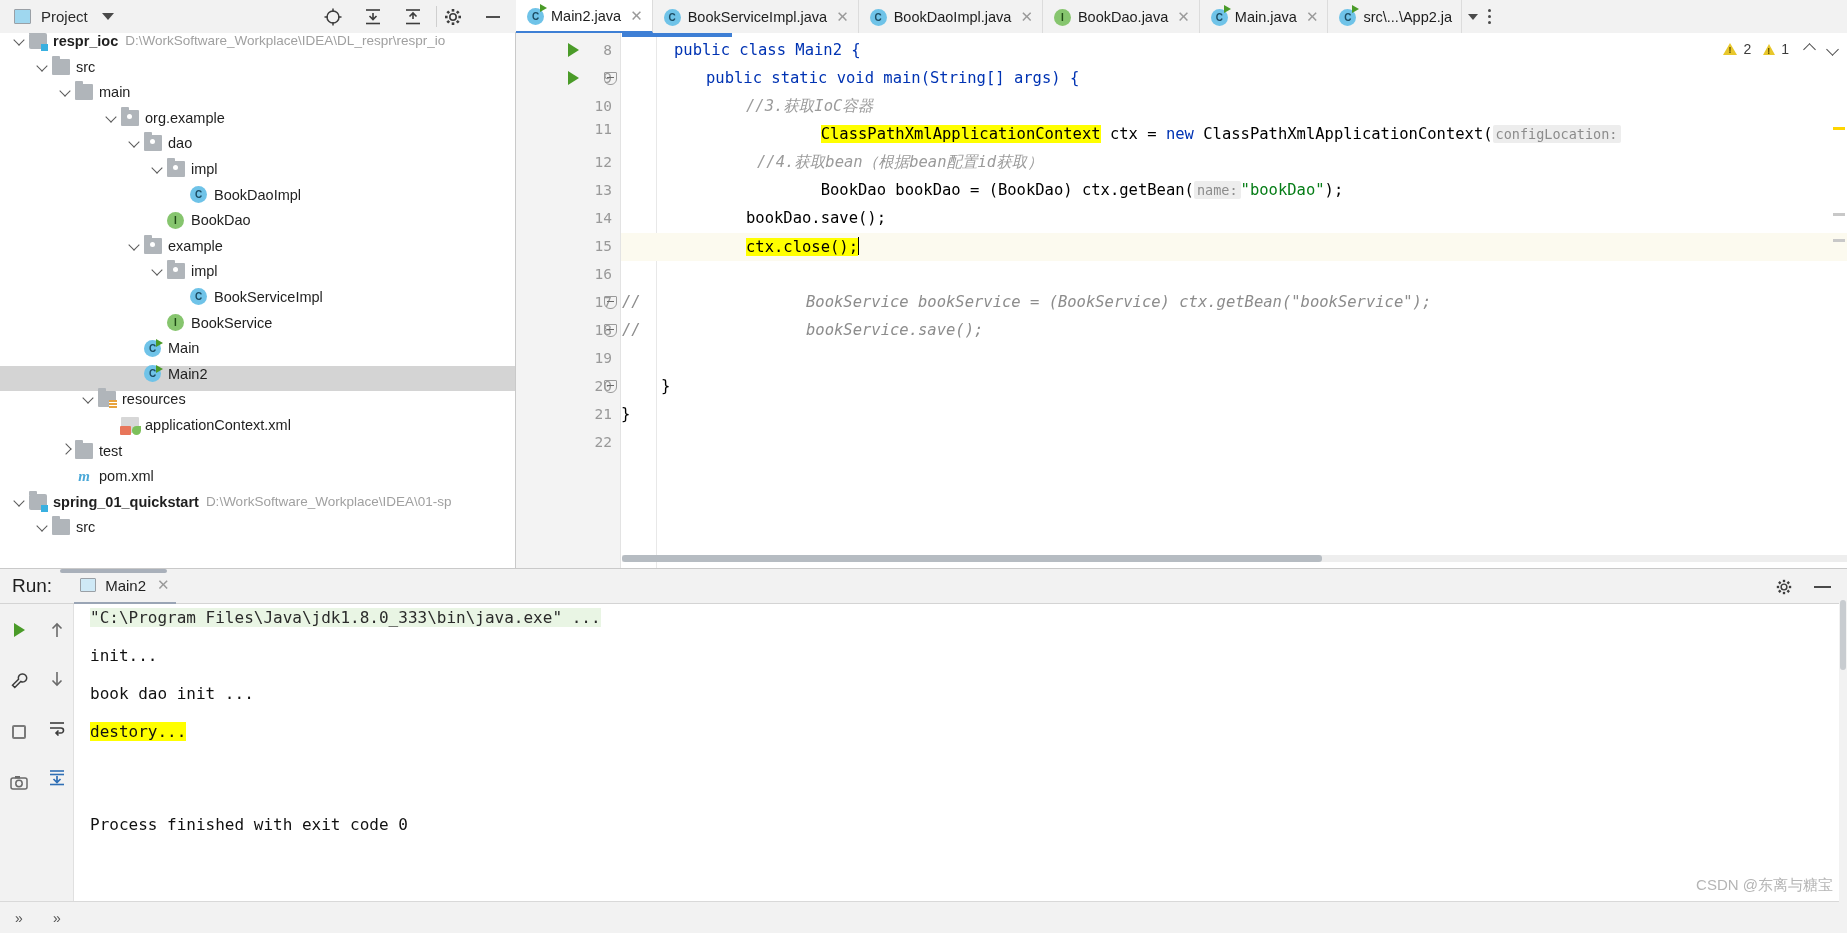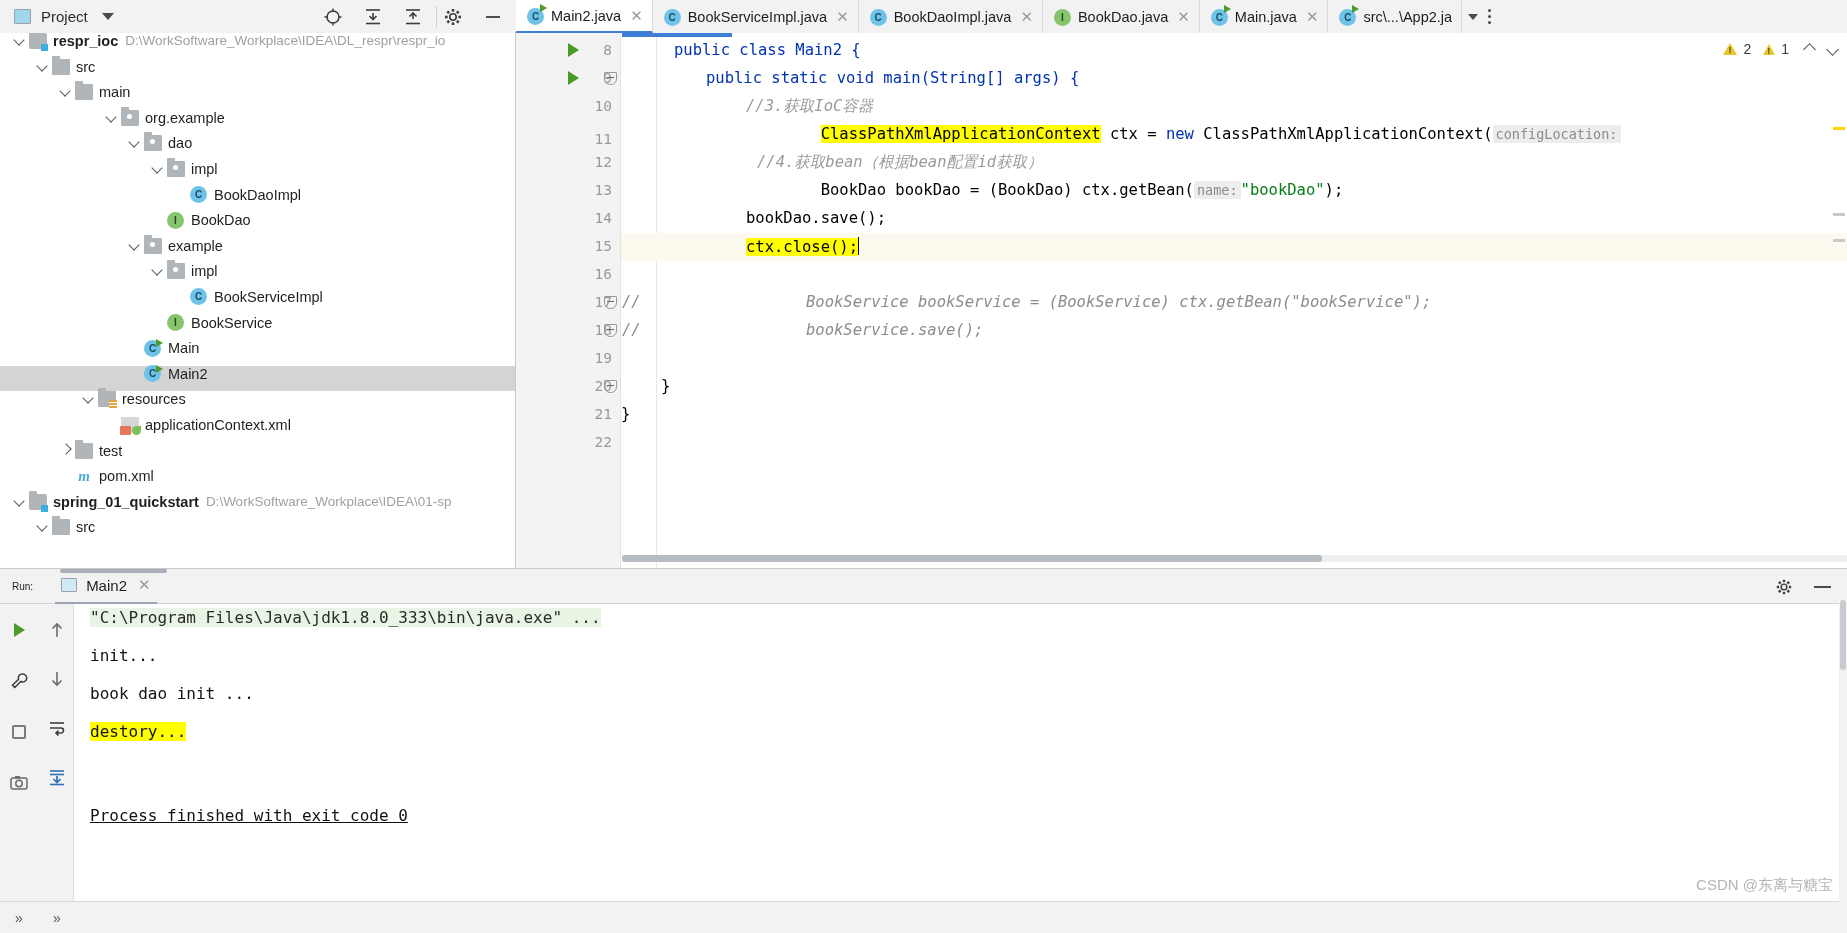--- a/index.html
+++ b/index.html
@@ -156,21 +156,21 @@
 
   .ed-right-mark { position:absolute; right:2px; width:12px; height:3px; background:#ffd500; }
 
   
   .hsplit { position:absolute; left:0; top:568px; width:1847px; height:1px; background:#c9c9c9;}
 
   
   .runpanel { position:absolute; left:0; top:569px; width:1847px; height:364px; background:#fff;}
   .run-header { position:absolute; left:0; top:0; width:1847px; height:35px;
                 background:#f2f2f2; border-bottom:1px solid #d4d4d4; display:flex; align-items:center;}
-  .run-label { margin-left: 12px; font-size:10px; color:#1f1f1f; }
+  .run-label { margin-left: 12px; font-size:19px; color:#1f1f1f; }
   .run-tab { display:flex; align-items:center; margin-left:22px; height:35px;
              border-bottom:2px solid #9aa5b5; padding:0 6px; cursor:pointer;}
   .run-tab .ricon { width:16px;height:14px;border:1.5px solid #9aa0a6;background:#cfe9f6;
              border-radius:1px; margin-right:9px;}
   .run-tab .rname { font-size:15px; color:#1f1f1f;}
   .run-tab .rclose { margin-left:11px; color:#9a9a9a; font-size:15px;}
   .run-gear { position:absolute; right:54px; top:9px; width:18px;height:18px;}
   .run-min { position:absolute; right:16px; top:17px; width:17px;height:2px;background:#4a4a4a;}
 
   .run-sidebar { position:absolute; left:0; top:35px; width:38px; height:329px;
@@ -454,21 +454,21 @@
           <span class="runmark"></span>
         </div>
         <div class="eline" style="top: 31px;">
           <span class="lnum">9</span>
           <span class="runmark"></span>
           <span class="fold"></span>
         </div>
         <div class="eline" style="top: 59px;">
           <span class="lnum">10</span>
         </div>
-        <div class="eline" style="top: 92px;">
+        <div class="eline" style="top: 82px;">
           <span class="lnum">11</span>
         </div>
         <div class="eline" style="top: 115px;">
           <span class="lnum">12</span>
         </div>
         <div class="eline" style="top: 143px;">
           <span class="lnum">13</span>
         </div>
         <div class="eline" style="top: 171px;">
           <span class="lnum">14</span>
@@ -657,21 +657,21 @@
           </svg>
       </div>
     </div>
 
     <div class="console" id="consoleRoot">
         <div class="cline cmd" style="top: 4px;">"C:\Program Files\Java\jdk1.8.0_333\bin\java.exe" ...</div>
         <div class="cline" style="top: 42px;">init...</div>
         <div class="cline" style="top: 80px;">book dao init ...</div>
         <div class="cline" style="top: 118px;"><span class="yhl2">destory...</span></div>
         <div class="cline" style="top: 156px;"></div>
-        <div class="cline" style="top: 202px; text-decoration: underline;">Process finished with exit code 0</div>
+        <div class="cline" style="top: 211px;">Process finished with exit code 0</div>
       </div>
     <div class="con-scroll-top"></div>
 
     <div class="watermark">CSDN @东离与糖宝</div>
 
     <div class="run-bottom">
       <div class="bb" style="left:8px;">»</div>
       <div class="bb" style="left:46px;">»</div>
     </div>
   </div>

